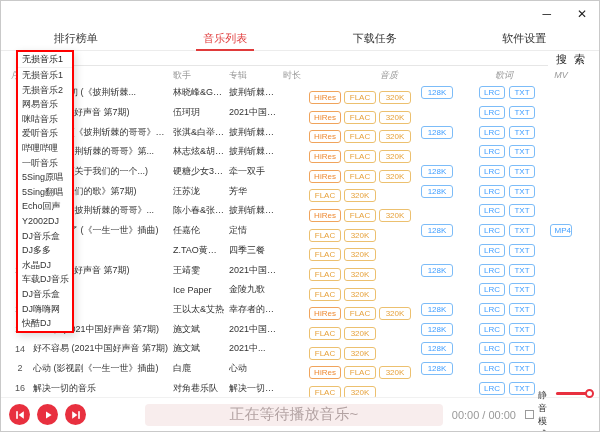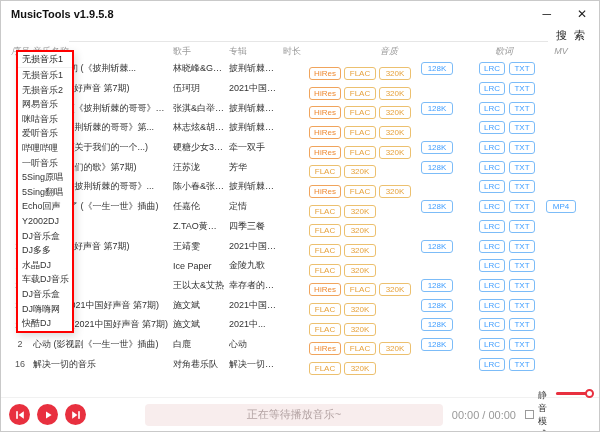--- a/index.html
+++ b/index.html
@@ -35,57 +35,62 @@
   .c.num { text-align:center; color:#555; }
   .c.name, .c.artist, .c.album { text-overflow:ellipsis; padding-right:4px; }
 
   .qcell { display:flex; align-items:center; }
   .qgroup { width:112px; display:flex; gap:3px;margin-top:9px; }
   .k128 { width:34px; }
   .lcell { display:flex; gap:4px; padding-left:10px; }
   .mcell { display:flex; justify-content:center; }
 
   .btn { display:inline-block; height:13px; line-height:11px; border:1px solid; border-radius:3px; background:#fff; font-size:8px; text-align:center; cursor:pointer; }
-  .w32 { width:32px; } .w26 { width:26px; } .w30 { width:30px; }
+  .w32 { width:32px; } .w26 { width:26px; } .w30 { width:22px;text-align:right; }
   .b-hires { color:#ee8a33; border-color:#f0a45c; }
   .b-orange { color:#e6a23c; border-color:#ecc06f; }
   .b-blue { color:#409eff; border-color:#7cbcf8; }
 
   
   .source-dropdown { position:absolute; left:15px; top:49px; width:58px; background:#fff; border:2px solid #ff0000; z-index:20; box-shadow:2px 3px 8px rgba(0,0,0,0.15); }
   .selected-box { height:16px; line-height:15px; font-size:9px; color:#222; padding-left:4px; border-bottom:1px solid #f2f2f2; cursor:pointer; white-space:nowrap; overflow:hidden; }
   .option { height:14.6px; line-height:14.6px; font-size:9px; color:#333; padding-left:4px; cursor:pointer; white-space:nowrap; overflow:hidden; }
 
   
   .player { height:34px; flex:0 0 auto; border-top:1px solid #f1f1f1; display:flex; align-items:center; padding:0 8px; gap:7px; }
   .pbtn { width:21px; height:21px; border-radius:50%; background:#e8303f; display:flex; align-items:center; justify-content:center; cursor:pointer; flex:0 0 auto; }
   .pbtn svg { display:block; }
-  .progress { flex:1; height:22px; margin-left:52px; background:#f8eded; border-radius:4px; display:flex; align-items:center; justify-content:center; font-size:11px; color:#b3a3a3; cursor:pointer; }
+  .progress { flex:1; height:22px; margin-left:52px; background:#f8eded; border-radius:4px; display:flex; align-items:center; justify-content:center; font-size:15px; color:#b3a3a3; cursor:pointer; }
   .time { font-size:11px; color:#999; white-space:nowrap; margin:0 2px; }
   .right-col { display:flex; flex-direction:row; gap:4px; width:66px; flex:0 0 auto; }
   .mute-row { display:flex; align-items:center; gap:4px; font-size:9px; color:#333; }
   .checkbox { width:9px; height:9px; border:1px solid #9a9a9a; background:#fff; cursor:pointer; flex:0 0 auto; }
   .volume { position:relative; width:62px; height:9px; cursor:pointer; }
   .vol-track { position:absolute; top:3px; left:0; width:100%; height:3px; background:#f3c4c4; border-radius:2px; }
   .vol-fill { position:absolute; top:3px; left:0; width:93%; height:3px; background:#e8303f; border-radius:2px; }
   .vol-thumb { position:absolute; top:0; left:calc(93% - 4px); width:9px; height:9px; background:#fff; border:2px solid #e8303f; border-radius:50%; }
 </style>
 </head>
 <body>
 
 <div class="app">
 
   <div class="titlebar">
-    <span class="title">MusicTools v1.9.5.8</span>
     <span class="win-controls">
       <span class="win-btn">─</span>
       <span class="win-btn">✕</span>
     </span>
   </div>
 
+  <div class="tabs">
+      <div class="tab">排行榜单</div>
+      <div class="tab active">音乐列表</div>
+      <div class="tab">下载任务</div>
+      <div class="tab">软件设置</div>
+    </div>
 
   <div class="toolbar">
     <div class="source-spacer"></div>
     <input class="search-input" value="" placeholder="" style="">
     <span class="search-btn">搜 索</span>
   </div>
 
   <div class="table">
     <div class="thead gridrow">
       <div class="hc center">序号</div>

